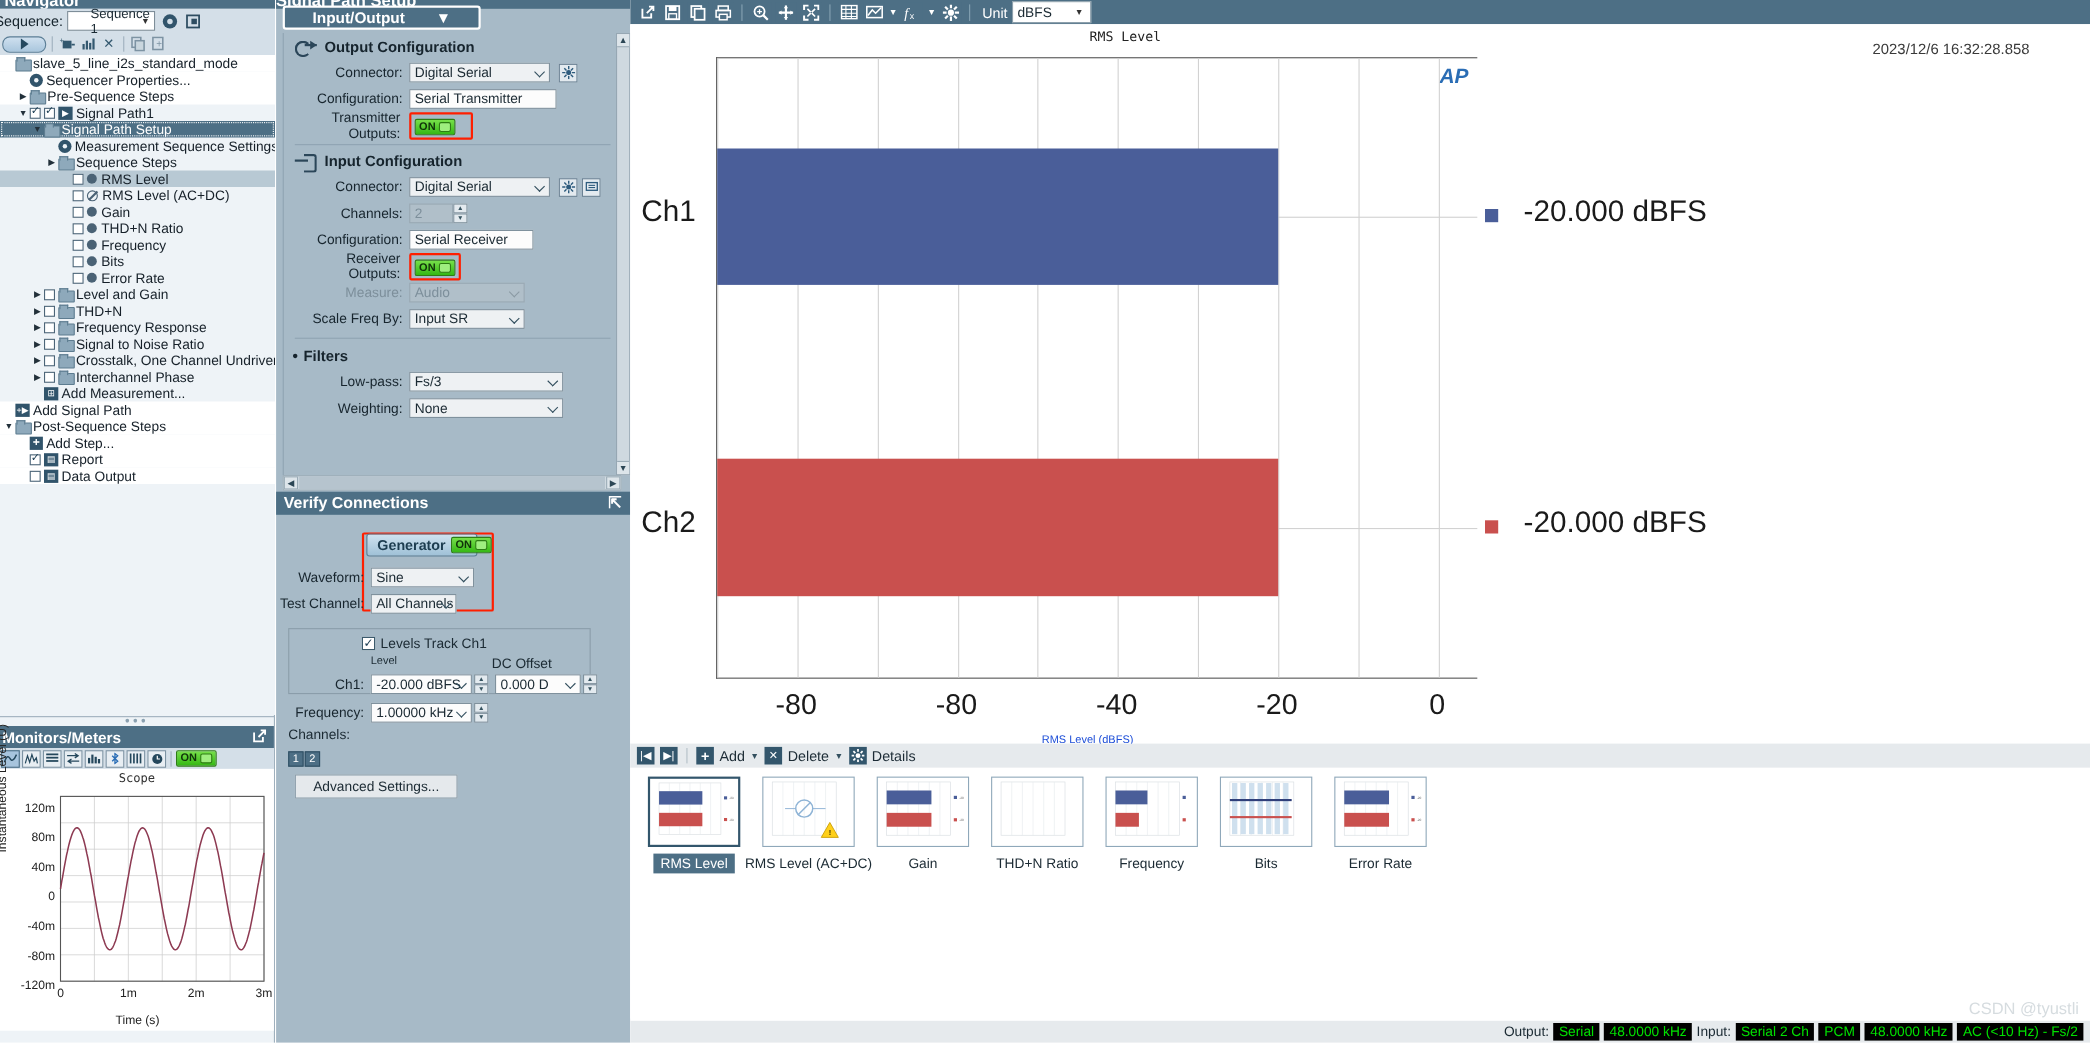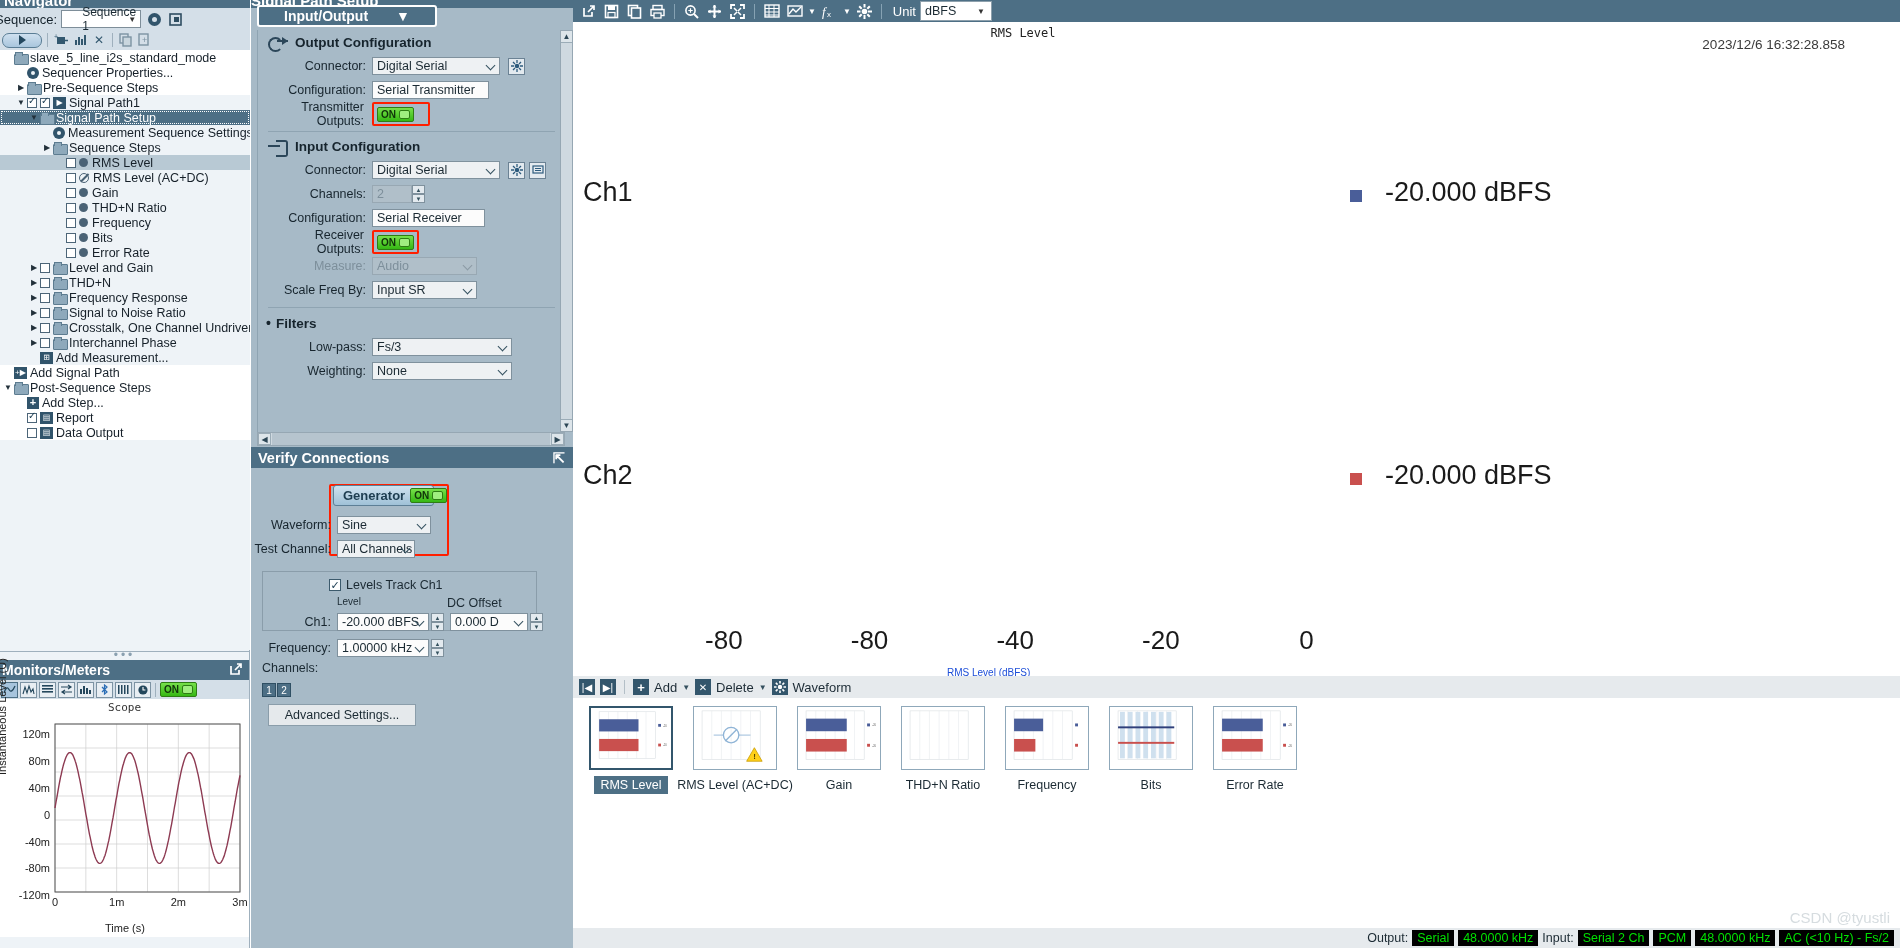--- a/index.html
+++ b/index.html
@@ -609,21 +609,21 @@
         <span class="sq-btn" style="margin-left:8px">
           <svg width="12" height="12" viewBox="0 0 12 12">
               <circle cx="6" cy="6" r="2.3" fill="#2d5b7d"></circle>
               <path d="M6 0v3M6 9v3M0 6h3M9 6h3M2 2l2 2M8 8l2 2M10 2L8 4M4 8l-2 2" stroke="#2d5b7d" stroke-width="1.3"></path>
             </svg>
         </span>
       </div>
 
       <div class="frow">
         <span class="flabel">Configuration:</span>
-        <div class="fctl white" style="width:117px">
+        <div class="fctl white" style="width:134px">
           <span>Serial Transmitter</span>
         </div>
       </div>
 
       <div class="frow">
         <span class="flabel" style="width:104px">Transmitter Outputs:</span>
         <div class="redbox" style="padding:2px 14px 2px 3px;margin-left:2px;">
           <span class="onpill">
             <span>ON</span>
             <span class="led"></span>
@@ -908,20 +908,37 @@
       <span class="unit-combo">
         <span>dBFS</span>
         <span class="caret" style="position:absolute;right:6px;font-size:8px;color:#333;">▼</span>
       </span>
     </div>
 
     <div class="graph-area">
       <div class="g-title">RMS Level</div>
       <div class="g-date">2023/12/6 16:32:28.858</div>
 
+      <div class="plot" id="plot">
+        <div class="apmark">AP</div>
+      <div class="vgrid" style="left: 0px;"></div>
+          <div class="vgrid" style="left: 72.8421px;"></div>
+          <div class="vgrid" style="left: 145.684px;"></div>
+          <div class="vgrid" style="left: 218.526px;"></div>
+          <div class="vgrid" style="left: 291.368px;"></div>
+          <div class="vgrid" style="left: 364.211px;"></div>
+          <div class="vgrid" style="left: 437.053px;"></div>
+          <div class="vgrid" style="left: 509.895px;"></div>
+          <div class="vgrid" style="left: 582.737px;"></div>
+          <div class="vgrid" style="left: 655.579px;"></div>
+          <div class="hgrid" style="top: 144.075px;"></div>
+          <div class="hgrid" style="top: 426.575px;"></div>
+          <div class="bar" style="left: 0px; width: 509.895px; top: 81.925px; height: 124.3px; background: rgb(74, 94, 153);"></div>
+          <div class="bar" style="left: 0px; width: 509.895px; top: 364.425px; height: 124.3px; background: rgb(201, 80, 78);"></div>
+        </div>
 
       <div class="xaxis-title" id="xaxis-title" style="left: 374px; top: 645px;">RMS Level (dBFS)</div>
     <div class="chlabel" style="left: 10px; top: 155.075px;">Ch1</div>
         <div class="chlabel" style="left: 10px; top: 437.575px;">Ch2</div>
         <div class="xtick" style="left: 150.842px; top: 603px;">-80</div>
         <div class="xtick" style="left: 296.526px; top: 603px;">-80</div>
         <div class="xtick" style="left: 442.211px; top: 603px;">-40</div>
         <div class="xtick" style="left: 587.895px; top: 603px;">-20</div>
         <div class="xtick" style="left: 733.579px; top: 603px;">0</div>
         <div class="legend-sq" style="background: rgb(74, 94, 153); left: 777px; top: 168.075px;"></div>
@@ -939,21 +956,21 @@
       <span class="mb-caret">▼</span>
       <span class="mb-ico">✕</span>
       <span>Delete</span>
       <span class="mb-caret">▼</span>
       <span class="mb-ico">
         <svg width="12" height="12" viewBox="0 0 12 12">
             <circle cx="6" cy="6" r="2.2" fill="#fff"></circle>
             <path d="M6 0v2.5M6 9.5v2.5M0 6h2.5M9.5 6H12M1.8 1.8l1.8 1.8M8.4 8.4l1.8 1.8M10.2 1.8L8.4 3.6M3.6 8.4l-1.8 1.8" stroke="#fff" stroke-width="1.6"></path>
           </svg>
       </span>
-      <span>Waveform</span>
+      <span>Details</span>
     </div>
 
     <div class="thumbs" id="thumbs">
         <div class="thumb sel">
           <div class="pic"><svg width="100%" height="100%" viewBox="0 0 84 64">
               <rect x="8" y="4" width="60" height="50" fill="#fff" stroke="#d8dde1" stroke-width="0.6"></rect>
               <line x1="18" y1="4" x2="18" y2="54" stroke="#e6eaed" stroke-width="0.6"></line>
               <line x1="28" y1="4" x2="28" y2="54" stroke="#e6eaed" stroke-width="0.6"></line>
               <line x1="38" y1="4" x2="38" y2="54" stroke="#e6eaed" stroke-width="0.6"></line>
               <line x1="48" y1="4" x2="48" y2="54" stroke="#e6eaed" stroke-width="0.6"></line>

